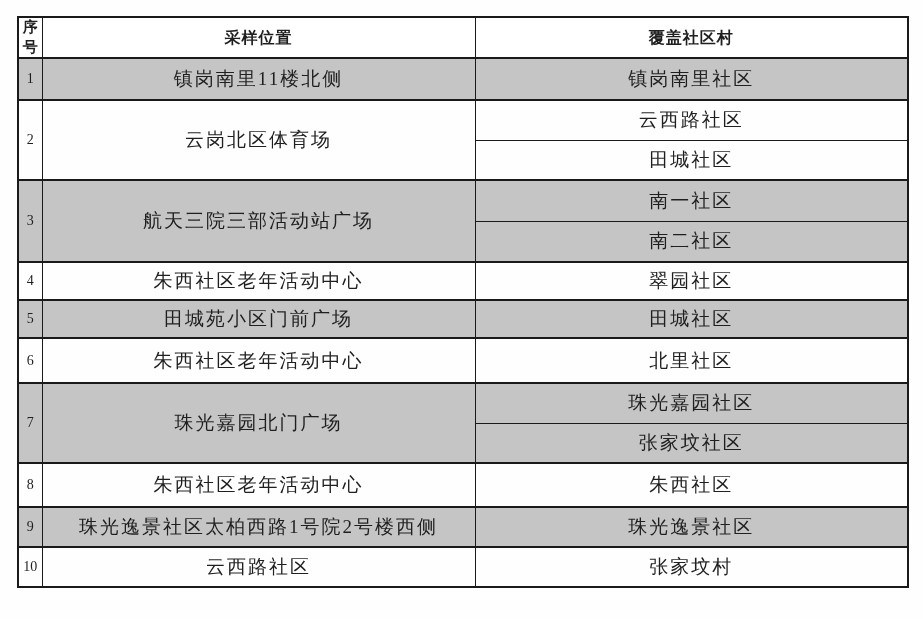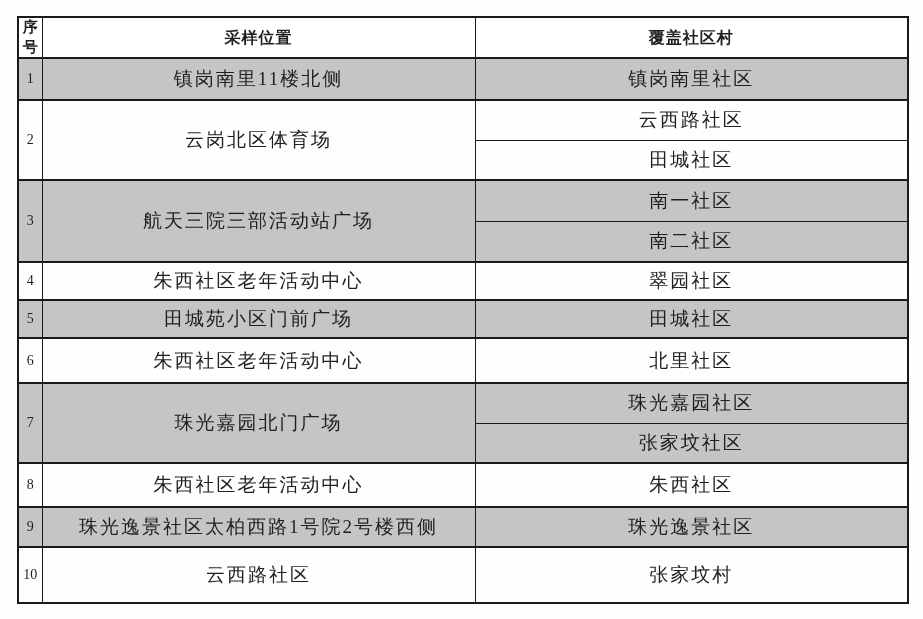--- a/index.html
+++ b/index.html
@@ -126,20 +126,20 @@
         <tr class="major" style="height: 44px;">
           <td class="cell-index" rowspan="1">8</td>
           <td class="cell-location" rowspan="1">朱西社区老年活动中心</td>
           <td class="cell-community">朱西社区</td>
         </tr>
         <tr class="major shaded" style="height: 40px;">
           <td class="cell-index" rowspan="1">9</td>
           <td class="cell-location" rowspan="1">珠光逸景社区太柏西路1号院2号楼西侧</td>
           <td class="cell-community">珠光逸景社区</td>
         </tr>
-        <tr class="major" style="height: 56px;">
+        <tr class="major" style="height: 40px;">
           <td class="cell-index" rowspan="1">10</td>
           <td class="cell-location" rowspan="1">云西路社区</td>
           <td class="cell-community">张家坟村</td>
         </tr>
       </tbody>
   </table>
 </div>
 
 </body></html>

